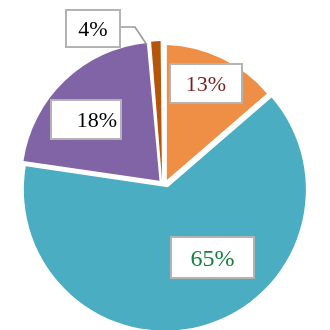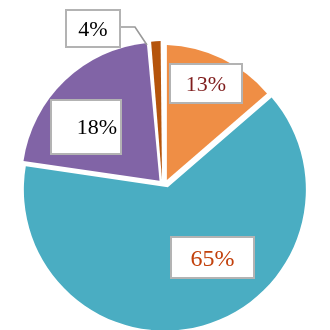--- a/index.html
+++ b/index.html
@@ -55,21 +55,21 @@
     left: 169px;
     top: 63px;
     width: 74px;
     height: 41px;
     font-size: 22px;
   }
   #label-18 {
     left: 50px;
     top: 99px;
     width: 72px;
-    height: 56px;
+    height: 41px;
     font-size: 22px;
     padding-left: 24px;
   }
   #label-65 {
     left: 170px;
     top: 236px;
     width: 85px;
     height: 43px;
     font-size: 24px;
   }
@@ -108,17 +108,17 @@
              L 160.6 41.0
              A 139 139 0 0 0 151.1 41.8 Z" fill="#b5540b"></path>
 
     <polyline class="leader-line" points="121,27 135,27 147,45" stroke="#999999"></polyline>
   </svg>
 
   <div class="data-label" id="label-13" style="border-color: rgb(179, 179, 179); background: rgb(255, 255, 255); color: #7f1d1d;">13%</div>
 
   <div class="data-label" id="label-18" style="border-color: rgb(179, 179, 179); background: rgb(255, 255, 255); color: rgb(0, 0, 0);">18%</div>
 
-  <div class="data-label" id="label-65" style="border-color: rgb(179, 179, 179); background: rgb(255, 255, 255); color: #c2410c;">65%</div>
+  <div class="data-label" id="label-65" style="border-color: rgb(179, 179, 179); background: rgb(255, 255, 255); color: #15803d;">65%</div>
 
   <div class="data-label" id="label-4" style="border-color: rgb(179, 179, 179); background: rgb(255, 255, 255); color: rgb(0, 0, 0);">4%</div>
 
 </div>
 
 </body></html>

